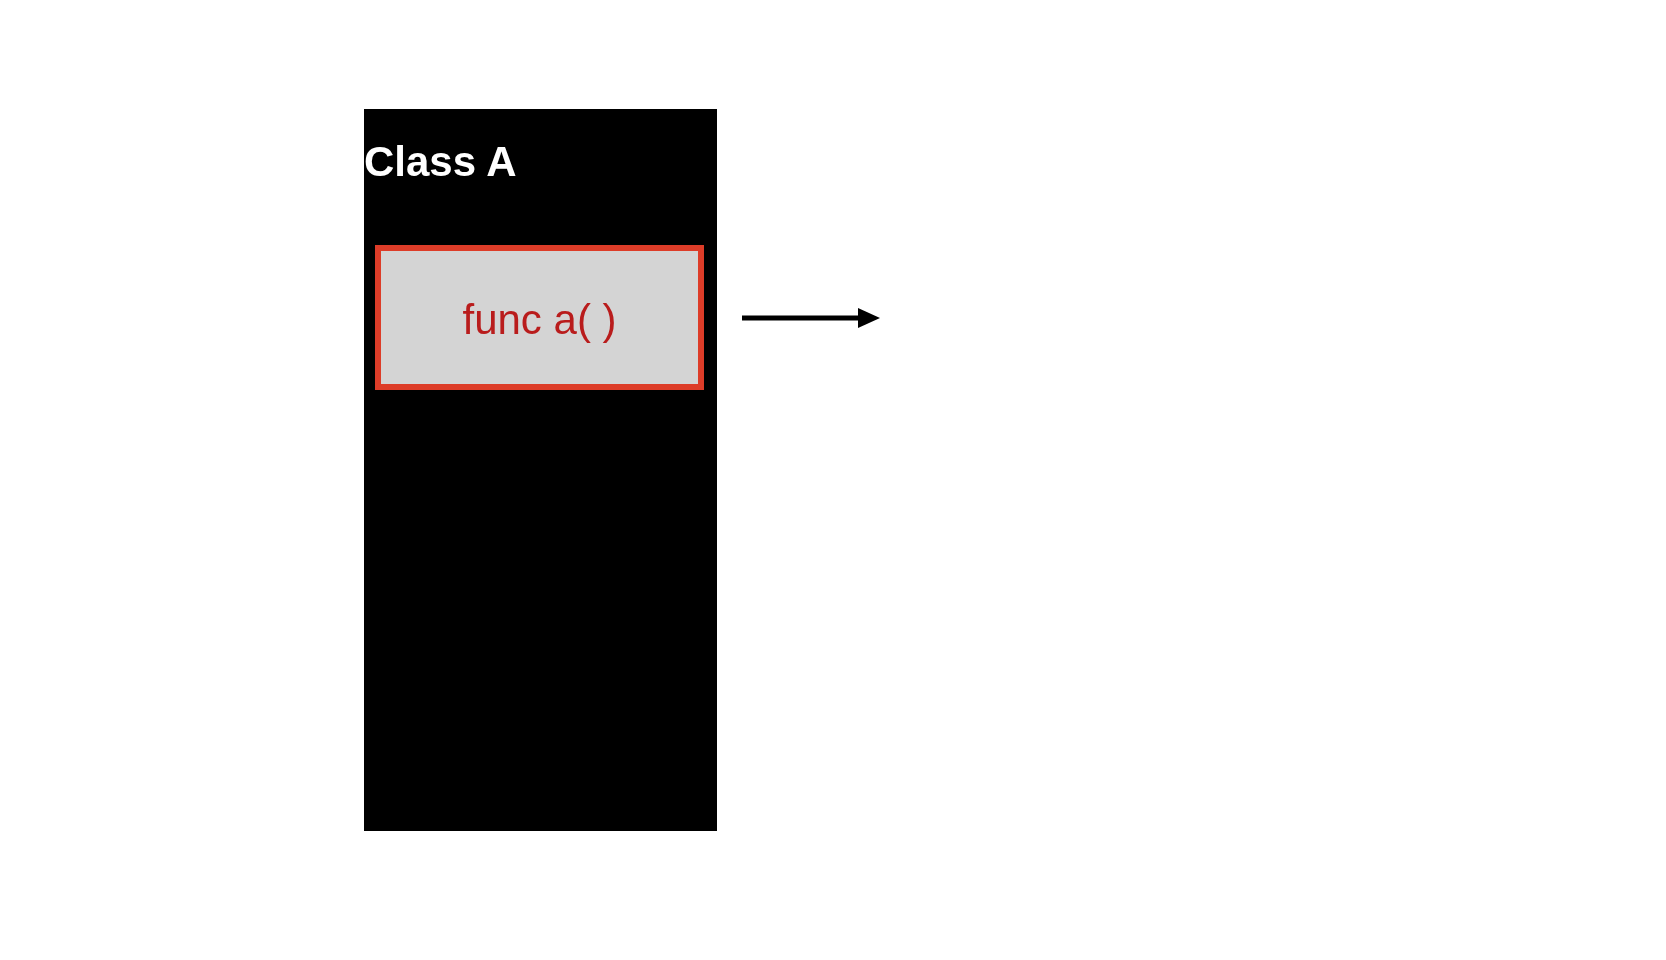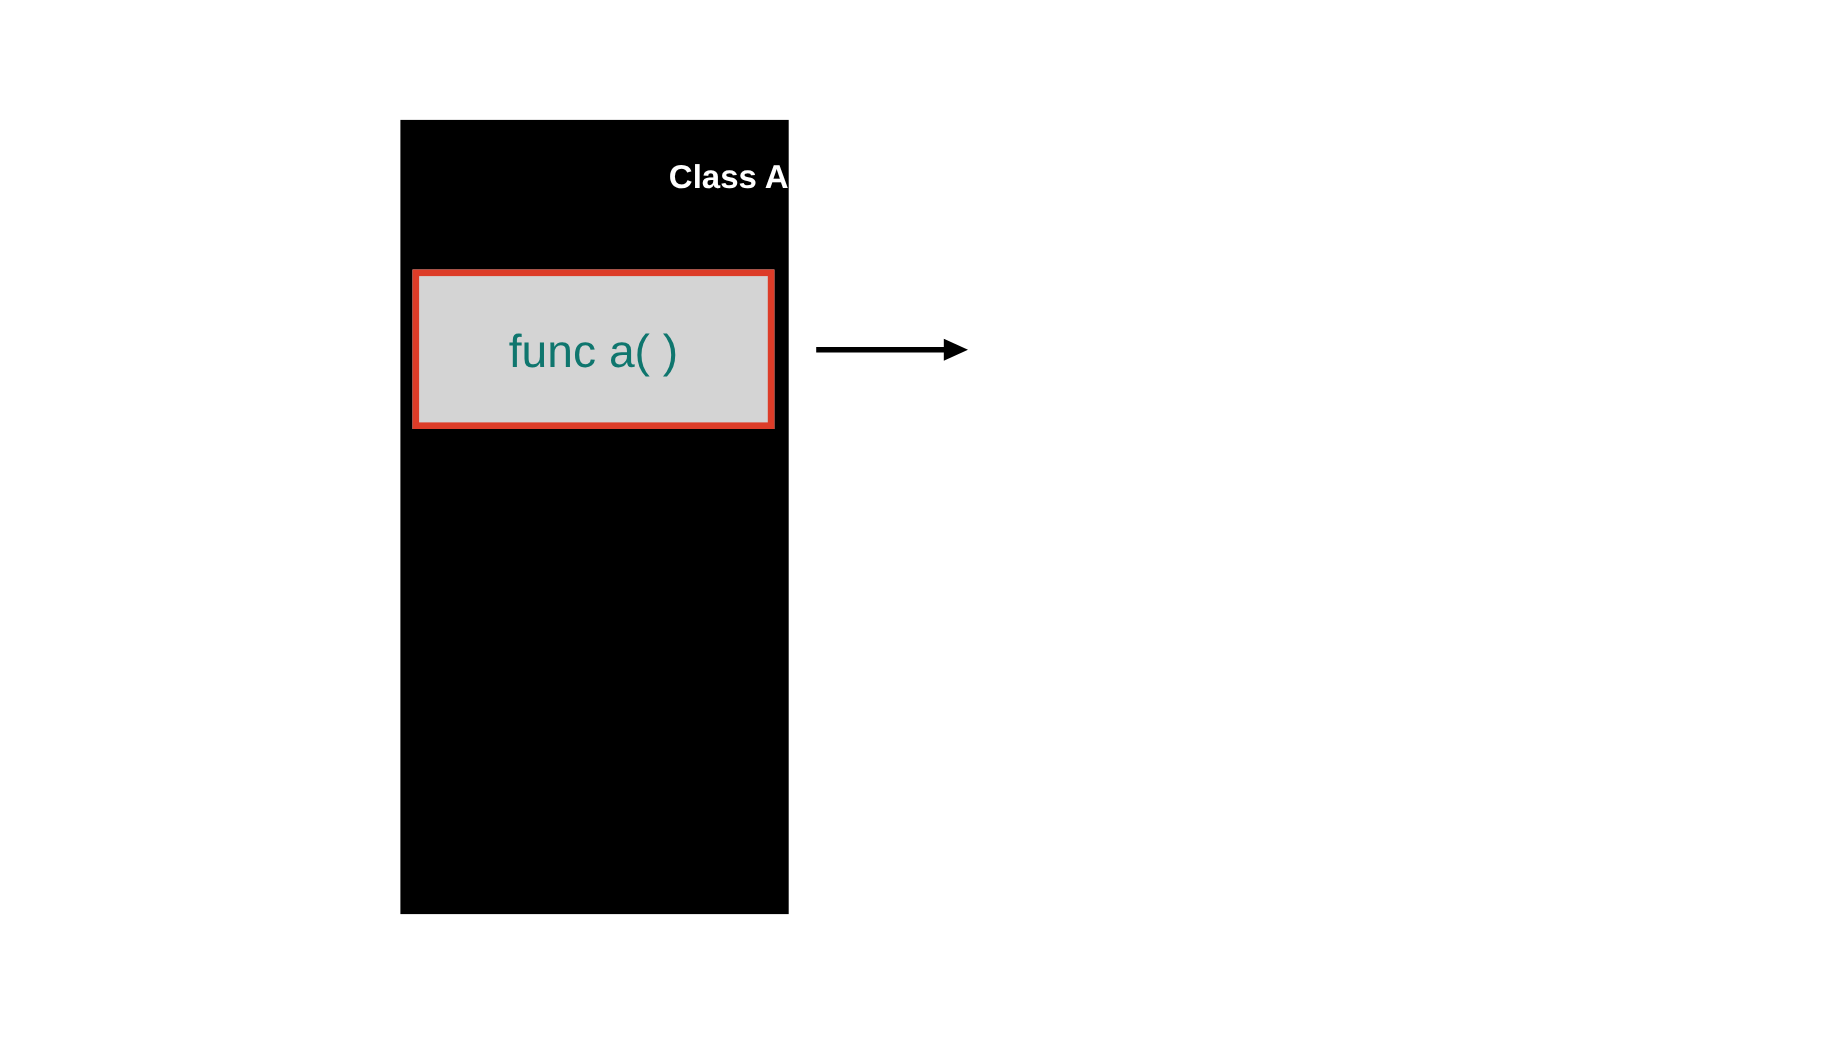--- a/index.html
+++ b/index.html
@@ -27,23 +27,23 @@
     box-sizing: border-box;
   }
   #class-a-box { left: 364px; top: 109px; width: 353px; height: 722px; }
   #class-b-box { left: 967px; top: 109px; width: 352px; height: 722px; }
 
   .class-title {
     position: absolute;
     left: 0;
     right: 0;
     top: 28px;
-    text-align: right;
+    text-align: left;
     color: #ffffff;
-    font-size: 30px;
+    font-size: 42px;
     font-weight: bold;
     letter-spacing: 0px;
     line-height: 50px;
     white-space: nowrap;
   }
 
   
   .method-box {
     position: absolute;
     left: 11px;
@@ -51,21 +51,21 @@
     width: 329px;
     height: 145px;
     background: #d4d4d4;
     border: 6px solid #dd3c28;
     box-sizing: border-box;
     display: flex;
     align-items: center;
     justify-content: center;
   }
   .method-label {
-    color: #0f766e;
+    color: #b91c1c;
     font-size: 42px;
     font-weight: normal;
     line-height: 48px;
     white-space: nowrap;
     transform: translateY(2px);
   }
 
   
   #arrow {
     position: absolute;

